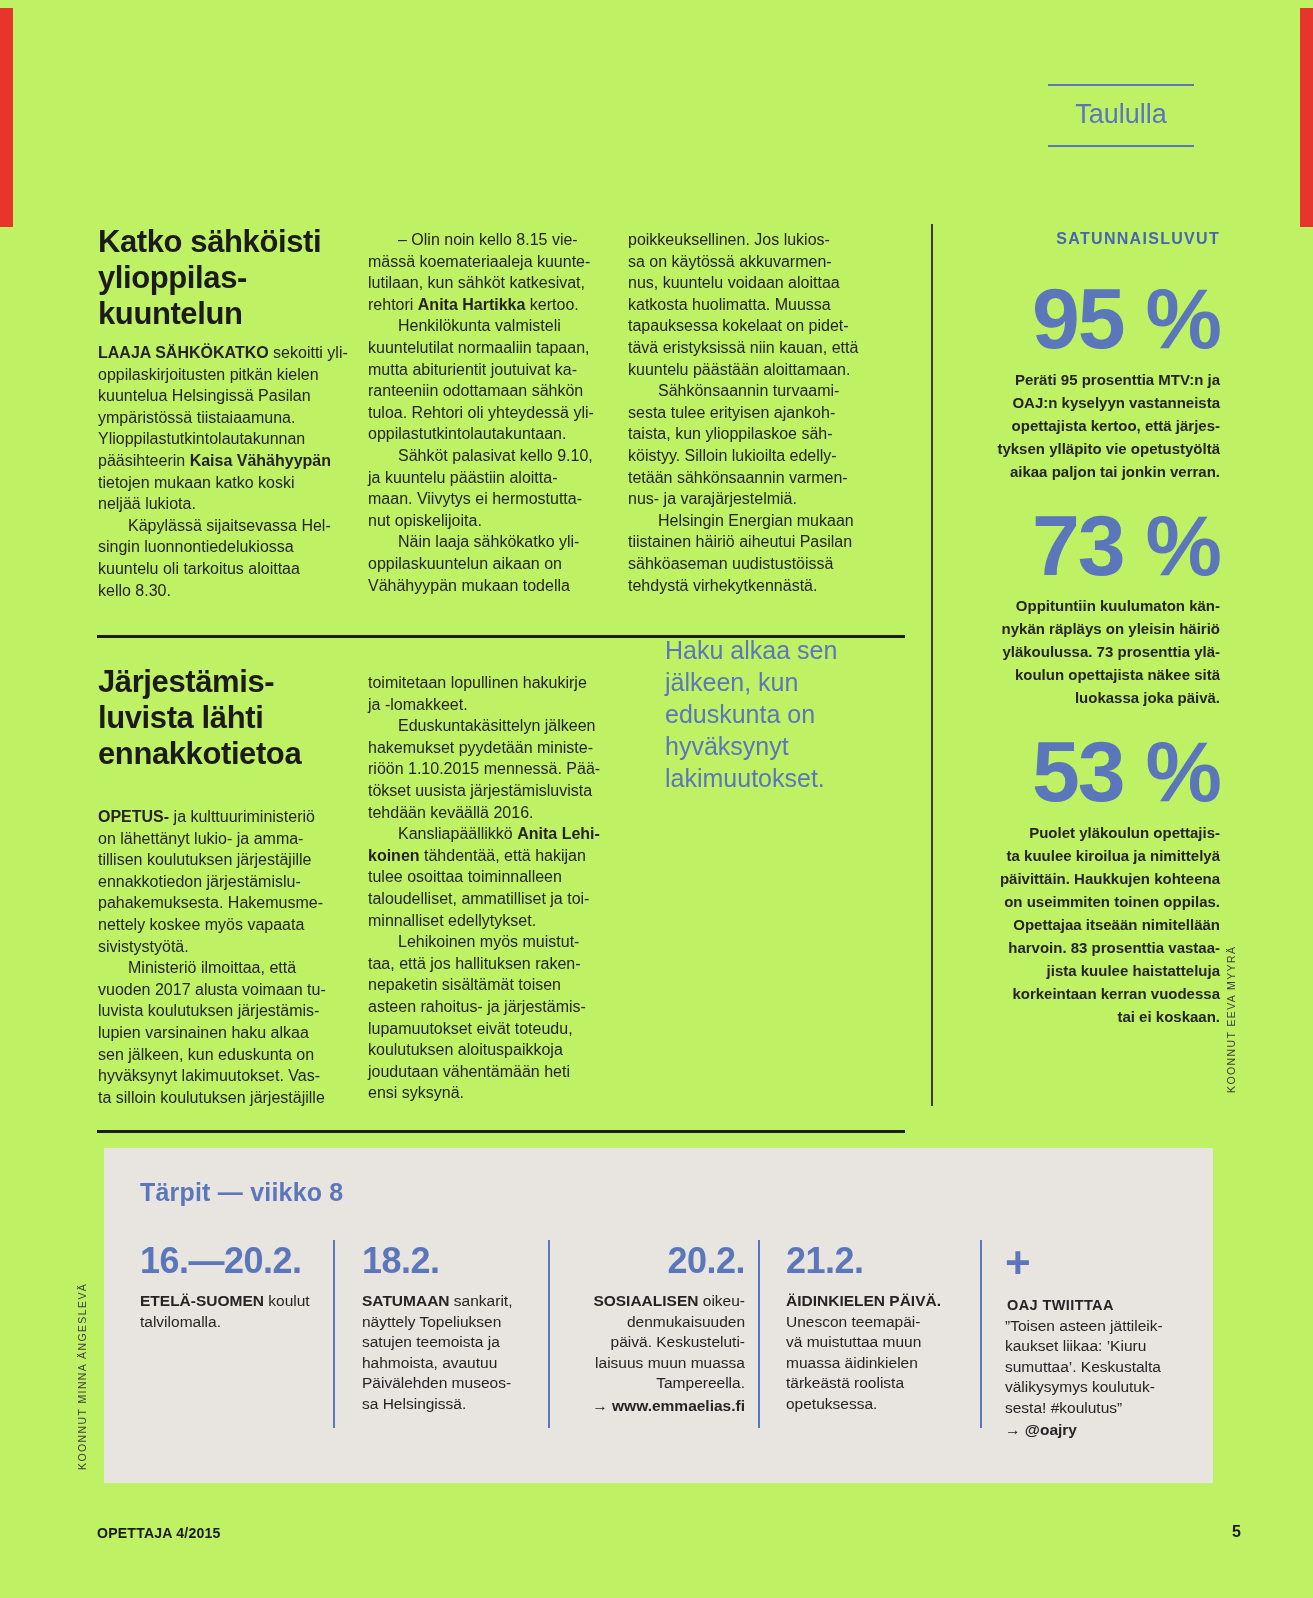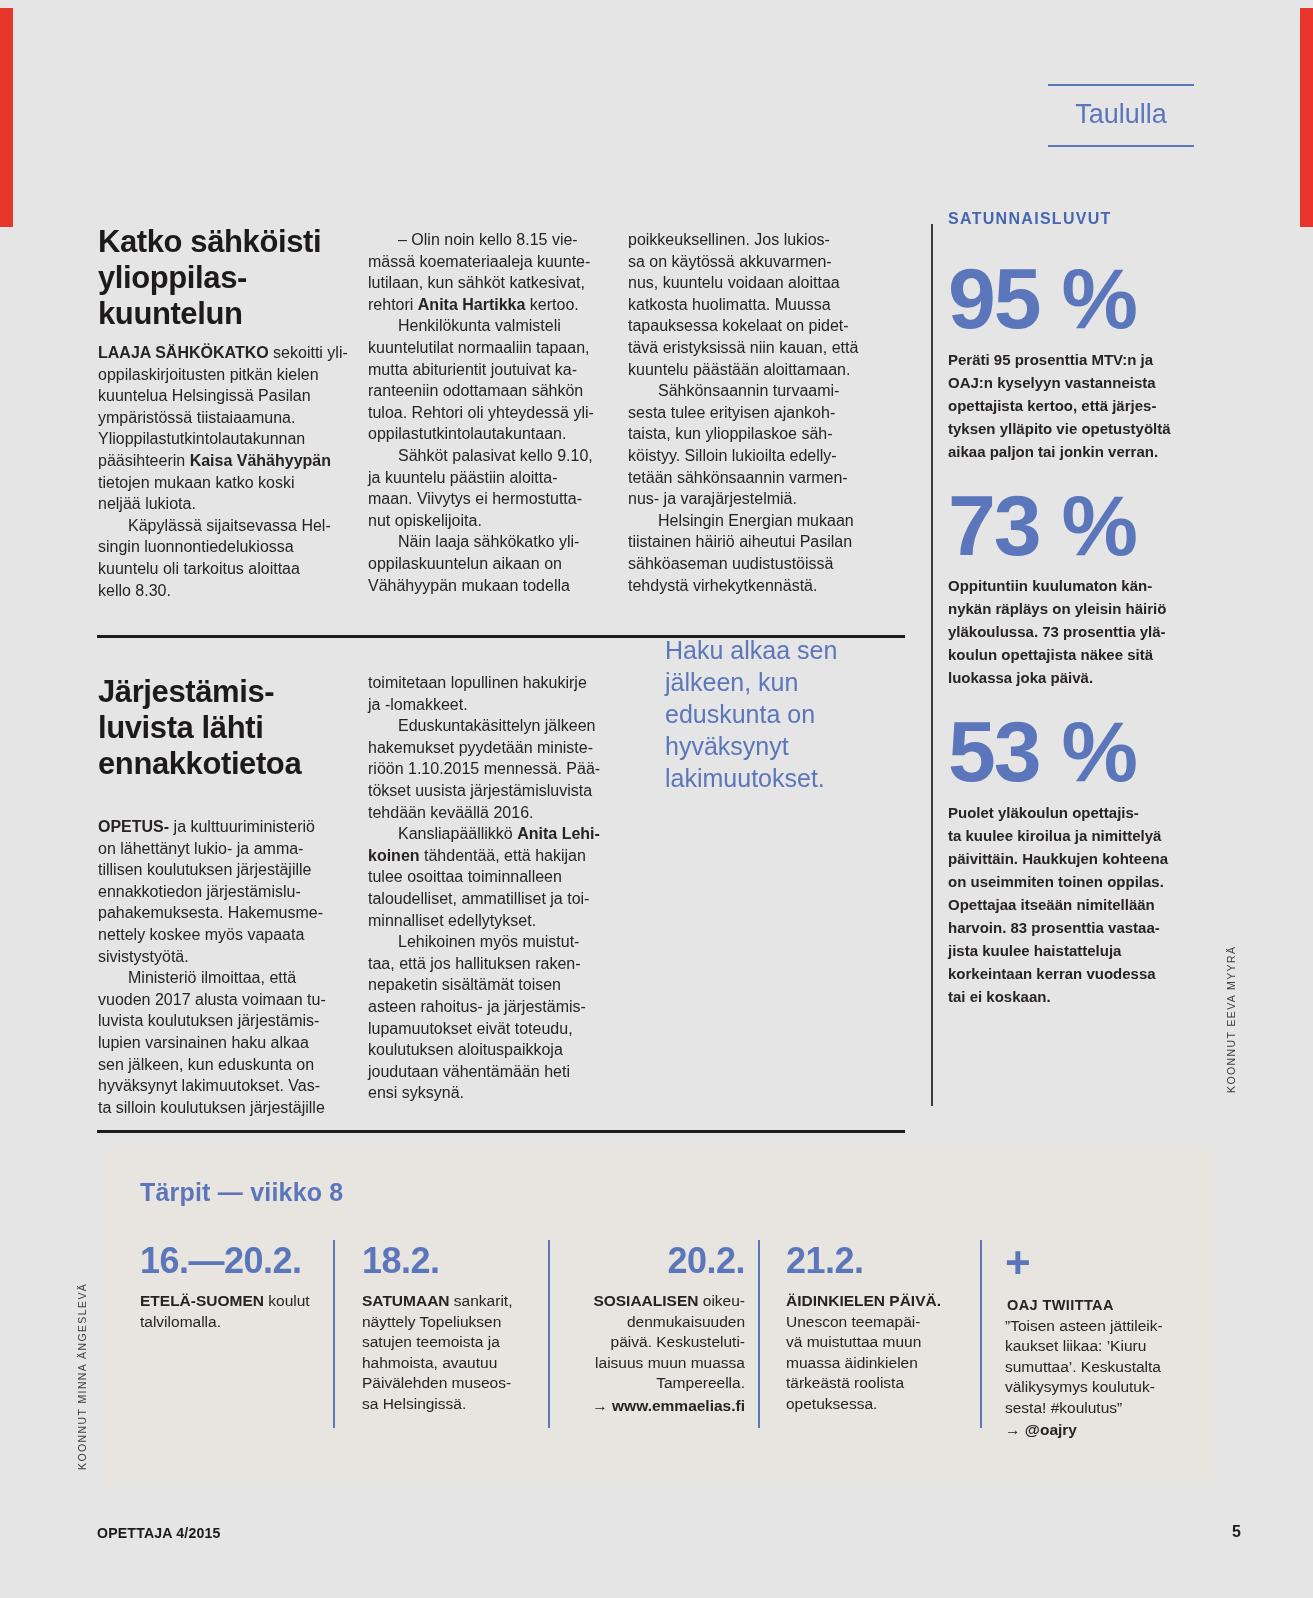--- a/index.html
+++ b/index.html
@@ -1,16 +1,16 @@
 <!DOCTYPE html>
 <html><head>
 <meta charset="utf-8">
 <style>
   html,body{margin:0;padding:0;background:#fff;}
-  .page{position:relative;width:1313px;height:1598px;background:#e5e5e5;overflow:hidden;
+  .page{position:relative;width:1313px;height:1598px;background:#bef264;overflow:hidden;
         font-family:"Liberation Sans",sans-serif;color:#272324;}
   .red-strip{position:absolute;top:8px;width:13px;height:219px;background:#e8352b;}
   .red-strip.left{left:0;} .red-strip.right{right:0;}
 
   .taululla{position:absolute;left:1048px;top:84px;width:146px;text-align:center;
     border-top:2px solid #5b76bb;border-bottom:2px solid #5b76bb;padding:13px 0 15px;
     color:#5b76bb;font-size:27px;font-weight:400;}
 
   .hr{position:absolute;left:97px;width:808px;height:3px;background:#1d1d1b;}
   .hr1{top:635px;} .hr2{top:1130px;}
@@ -19,27 +19,27 @@
   .col{position:absolute;}
   .headline{margin:0;font-size:31px;font-weight:700;line-height:36px;letter-spacing:-0.4px;color:#1d1a1b;}
   .headline .line{white-space:nowrap;}
   .body{font-size:16px;}
   .body .line{white-space:nowrap;line-height:21.6px;}
   .body .line.ind{padding-left:30px;}
   .a1c1{left:98px;top:224px;width:268px;}
   .a1c1 .body{margin-top:10px;}
   .a1c2{left:368px;top:229px;width:250px;}
   .a1c3{left:628px;top:229px;width:268px;}
-  .a2c1{left:98px;top:664px;width:268px;margin-top:10px;}
+  .a2c1{left:98px;top:664px;width:268px;}
   .a2c1 .body{margin-top:34px;}
   .a2c2{left:368px;top:672px;width:250px;}
   .quote{position:absolute;left:665px;top:634px;width:240px;color:#5b76bb;font-size:25px;}
   .quote .line{white-space:nowrap;line-height:32px;}
 
-  .sidebar{position:absolute;left:948px;top:210px;width:272px;text-align:left;}
+  .sidebar{position:absolute;left:948px;top:230px;width:272px;text-align:right;}
   .sb-heading{font-size:16px;font-weight:700;letter-spacing:1.3px;color:#4766b2;margin-bottom:30px;}
   .stat-value{font-size:86px;font-weight:800;line-height:0.95;letter-spacing:-2px;color:#5b76bb;}
   .stat-caption{margin-top:8px;margin-bottom:22px;font-weight:700;font-size:15px;}
   .stat-caption .line{white-space:nowrap;line-height:23px;}
   .sb-footnote{margin-top:16px;font-size:15.5px;}
   .sb-footnote .line{white-space:nowrap;line-height:22.5px;}
 
   .credit{position:absolute;font-size:10.5px;letter-spacing:1.4px;color:#3c3c3c;
     white-space:nowrap;transform-origin:0 0;transform:rotate(-90deg);font-weight:400;}
   .credit-left{left:76px;top:1470px;}

